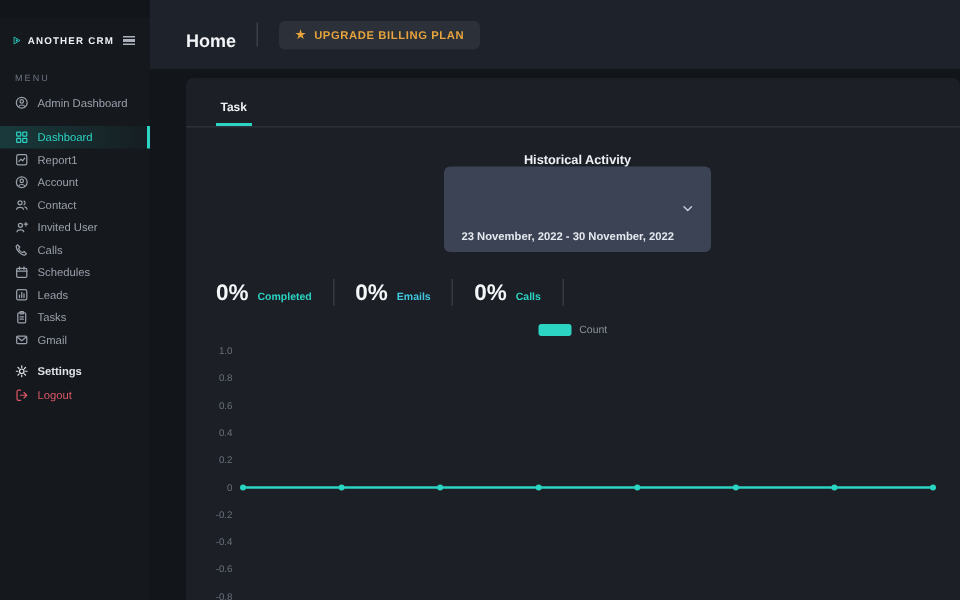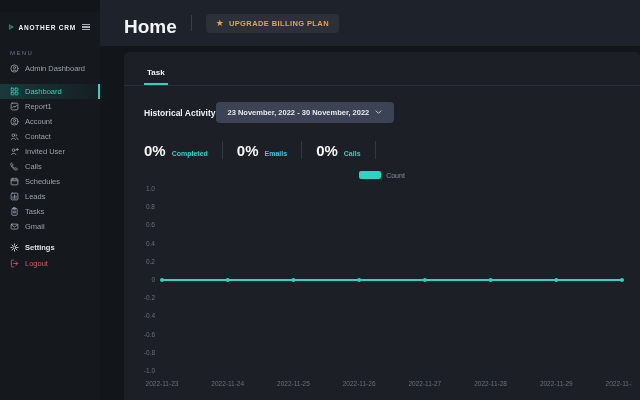--- a/index.html
+++ b/index.html
@@ -16,34 +16,34 @@
   .nav-item { display:flex; align-items:center; gap:6px; height:15px; padding-left:10px; color:#9aa1ab; font-size:7.5px; cursor:pointer; }
   .nav-item .nav-icon { display:flex; align-items:center; }
   .nav-icon svg { width:9px; height:9px; stroke:currentColor; fill:none; stroke-width:1.1; stroke-linecap:round; stroke-linejoin:round; }
   .nav-item.active { color:#2bd4c3; background:linear-gradient(90deg, rgba(43,212,195,0.18), rgba(43,212,195,0.03)); border-right:2px solid #2bd4c3;margin-top:8px; }
   .nav-bottom { margin-top:6px; }
   .nav-item.settings { color:#dfe3e9; font-weight:bold; }
   .nav-item.logout { color:#d95765; margin-top:1px; }
 
   
   .topbar { position:absolute; left:100px; top:0; width:540px; height:46px; background:#1e222a; display:flex; align-items:center; padding-left:24px; }
-  .page-title { font-size:19px; font-weight:bold; color:#f2f4f7;margin-top:8px; }
+  .page-title { font-size:12px; font-weight:bold; color:#f2f4f7;margin-top:8px; }
   .topbar-divider { width:1px; height:16px; background:#3a4049; margin:0 14px; }
   .upgrade-btn { display:flex; align-items:center; gap:5px; background:#2b3039; border:none; border-radius:4px; padding:5px 10px; cursor:pointer; }
   .upgrade-btn .star { color:#e8a43c; font-size:9px; line-height:1; }
   .upgrade-btn .upgrade-label { color:#e8a43c; font-size:7.5px; font-weight:bold; letter-spacing:0.4px; }
 
   
   .card { position:absolute; left:124px; top:52px; width:516px; height:348px; background:#1c2026; border-radius:5px 5px 0 0; }
   .tabs { border-bottom:1px solid #2c3139; padding:9px 12px 0 12px; }
   .tab { display:inline-block; font-size:8px; font-weight:bold; color:#eef1f5; padding:0 3px 6px 3px; margin-left:8px; border-bottom:2px solid #2bd4c3; cursor:pointer; }
-  .panel-head { display:flex; align-items:center; justify-content:flex-start; padding:16px 14px 0 20px; }
+  .panel-head { display:flex; align-items:center; justify-content:space-between; padding:16px 14px 0 20px;flex-direction:column; }
   .section-title { font-size:8.5px; font-weight:bold; color:#eef1f5; }
   .date-btn { display:flex; align-items:center; gap:6px; background:#3b4354; border:none; border-radius:4px; padding:6px 12px; cursor:pointer; }
-  .date-btn .date-label { color:#e6e9ef; font-size:7.5px; font-weight:bold; }
+  .date-btn .date-label { color:#e6e9ef; font-size:7.5px; font-weight:bold;margin-top:36px; }
   .date-btn svg { width:7px; height:5px; stroke:#c4cad4; fill:none; stroke-width:1.2; stroke-linecap:round; }
   .stats { display:flex; align-items:center; padding:18px 0 0 20px; }
   .stat { display:flex; align-items:baseline; gap:6px; }
   .stat-value { font-size:15px; font-weight:bold; color:#f4f6f8; }
   .stat-label { font-size:7px; font-weight:bold; }
   .stat-divider { width:1px; height:18px; background:#343a43; margin:0 14px; align-self:center; }
   .legend { display:flex; align-items:center; justify-content:center; gap:5px; margin-top:12px; }
   .legend-swatch { width:22px; height:8px; border-radius:2px; background:#2bd4c3; }
   .legend-label { font-size:7px; color:#8a919b; }
   .chart-wrap { padding:2px 6px 0 8px; }

